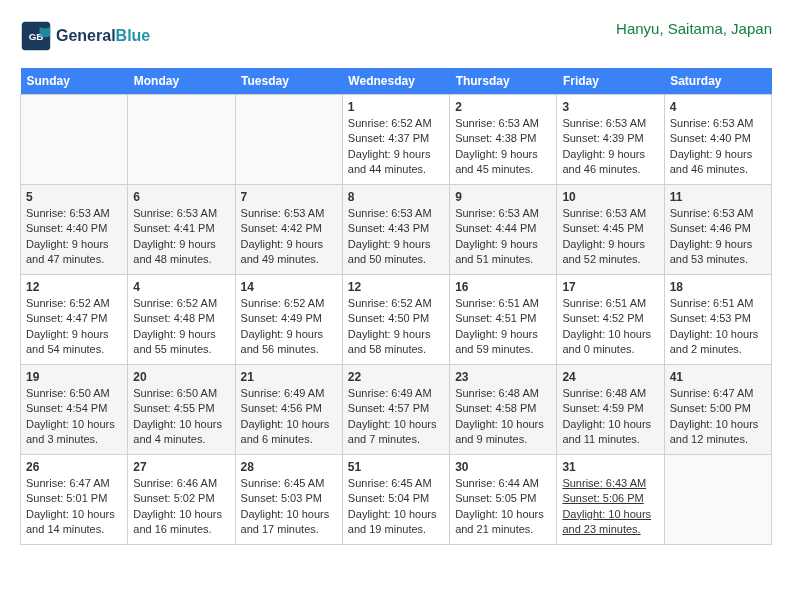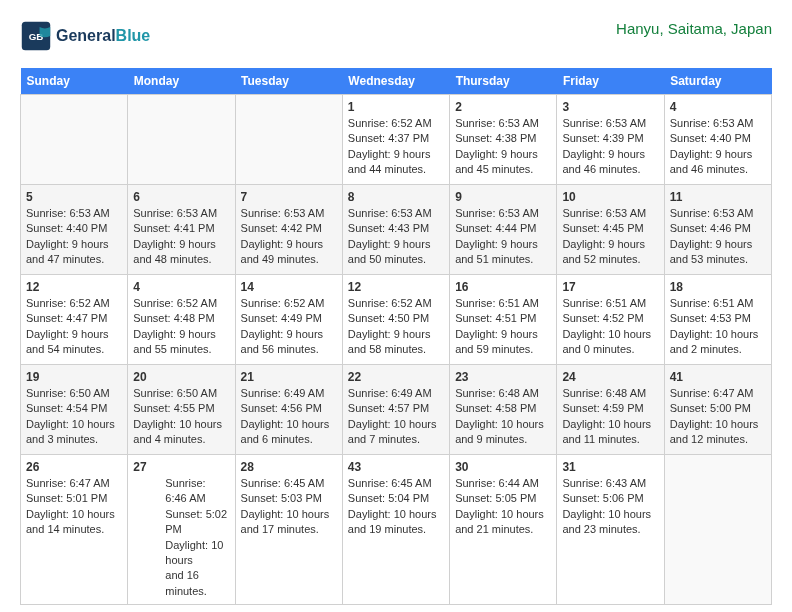--- a/index.html
+++ b/index.html
@@ -303,49 +303,49 @@
       <tr>
         <td>
           <span class="day-num">26</span>
           <div class="day-info" style="white-space: pre-line;">Sunrise: 6:47 AM
 Sunset: 5:01 PM
 Daylight: 10 hours
 and 14 minutes.</div>
         </td>
         <td>
           <span class="day-num">27</span>
-          <div class="day-info" style="white-space: pre-line; margin-left: 32px;">Sunrise: 6:46 AM
+          <div class="day-info" style="white-space: pre-line;">Sunrise: 6:46 AM
 Sunset: 5:02 PM
 Daylight: 10 hours
 and 16 minutes.</div>
         </td>
         <td>
           <span class="day-num">28</span>
           <div class="day-info" style="white-space: pre-line;">Sunrise: 6:45 AM
 Sunset: 5:03 PM
 Daylight: 10 hours
 and 17 minutes.</div>
         </td>
         <td>
-          <span class="day-num">43</span>
+          <span class="day-num">51</span>
           <div class="day-info" style="white-space: pre-line;">Sunrise: 6:45 AM
 Sunset: 5:04 PM
 Daylight: 10 hours
 and 19 minutes.</div>
         </td>
         <td>
           <span class="day-num">30</span>
           <div class="day-info" style="white-space: pre-line;">Sunrise: 6:44 AM
 Sunset: 5:05 PM
 Daylight: 10 hours
 and 21 minutes.</div>
         </td>
         <td>
           <span class="day-num">31</span>
-          <div class="day-info" style="white-space: pre-line;">Sunrise: 6:43 AM
+          <div class="day-info" style="white-space: pre-line; text-decoration: underline;">Sunrise: 6:43 AM
 Sunset: 5:06 PM
 Daylight: 10 hours
 and 23 minutes.</div>
         </td>
         <td class="empty-cell"></td>
       </tr>
     </tbody>
 </table>
 
 </body></html>

